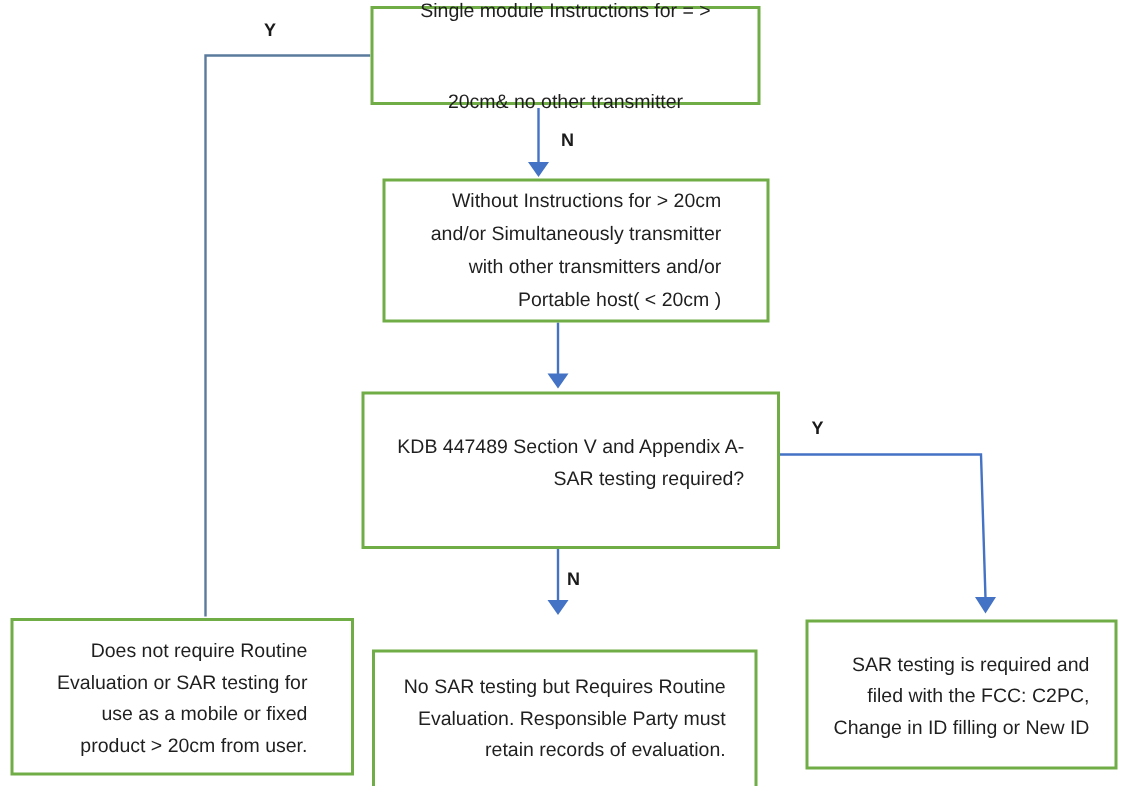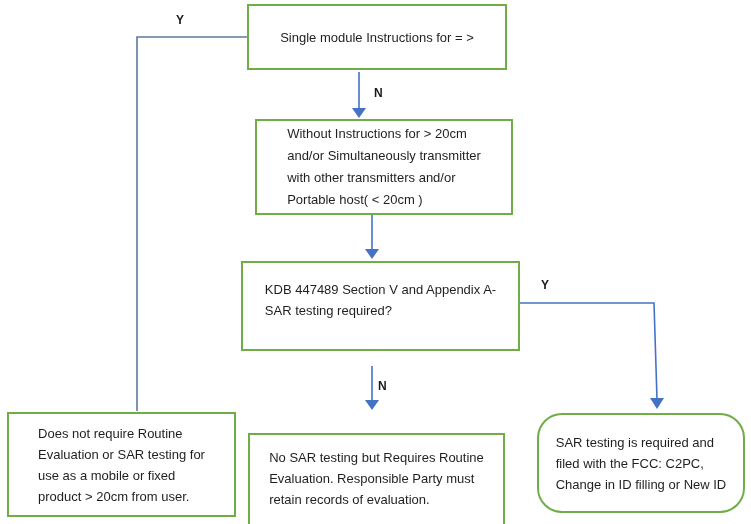--- a/index.html
+++ b/index.html
@@ -23,45 +23,45 @@
   .steel-line   { stroke: var(--connector, #5b7b9d); stroke-width: 1.6; fill: none; }
   .node {
     position: absolute;
     box-sizing: border-box;
     border: 2px solid var(--box-border, #70AD47);
     background: #ffffff;
     display: flex;
     flex-direction: column;
     align-items: center;
     justify-content: center;
-    text-align: left;
+    text-align: right;
     font-size: 13px;
     line-height: 21px;
     white-space: pre-line;
     padding: 2px 4px;
     gap: 40px;
   }
   .node .line { white-space: pre; }
   .underlined {
     text-decoration: underline;
     text-decoration-color: #5a6b7c;
   }
   .edge-label {
     position: absolute;
     font-size: 12px;
     font-weight: bold;
     color: #1a1a1a;
   }
   
   #node-single-module   { left: 247px; top: 4px;   width: 260px; height: 66px;  }
   #node-without-instr   { left: 255px; top: 119px; width: 258px; height: 96px;  line-height: 22px; }
-  #node-kdb-question    { left: 241px; top: 261px; width: 279px; height: 90px; padding-bottom: 14px; }
+  #node-kdb-question    { left: 241px; top: 261px; width: 279px; height: 105px; padding-bottom: 14px; }
   #node-no-routine      { left: 7px;   top: 412px; width: 229px; height: 105px; }
   #node-no-sar          { left: 248px; top: 433px; width: 257px; height: 125px;  align-items: center; justify-content: flex-start; padding-top: 12px; }
-  #node-sar-required    { left: 537px; top: 413px; width: 208px; height: 100px; border-radius: 25px; }
+  #node-sar-required    { left: 537px; top: 413px; width: 208px; height: 100px; }
   #label-yes-top   { left: 176px; top: 13px;  }
   #label-no-top    { left: 374px; top: 86px;  }
   #label-no-bottom { left: 378px; top: 379px; }
   #label-yes-right { left: 541px; top: 278px; }
 </style>
 </head>
 <body>
 
 <div class="canvas">
 
@@ -82,20 +82,21 @@
     <polygon class="arrow-head" points="650,398 664,398 657,409"></polygon>
   </svg>
 
   <div class="edge-label" id="label-yes-top">Y</div>
   <div class="edge-label" id="label-no-top">N</div>
   <div class="edge-label" id="label-no-bottom">N</div>
   <div class="edge-label" id="label-yes-right">Y</div>
 
   <div class="node" id="node-single-module">
     <div class="line">Single module Instructions for = &gt;</div>
+    <div class="line">20cm&amp; no other transmitter</div>
   </div>
 
   <div class="node" id="node-without-instr">Without Instructions for  &gt; 20cm
 and/or Simultaneously transmitter
 with other transmitters and/or
 Portable host( &lt; 20cm )</div>
 
   <div class="node" id="node-kdb-question">KDB 447489 Section V and Appendix A-
 SAR testing required?</div>
 

